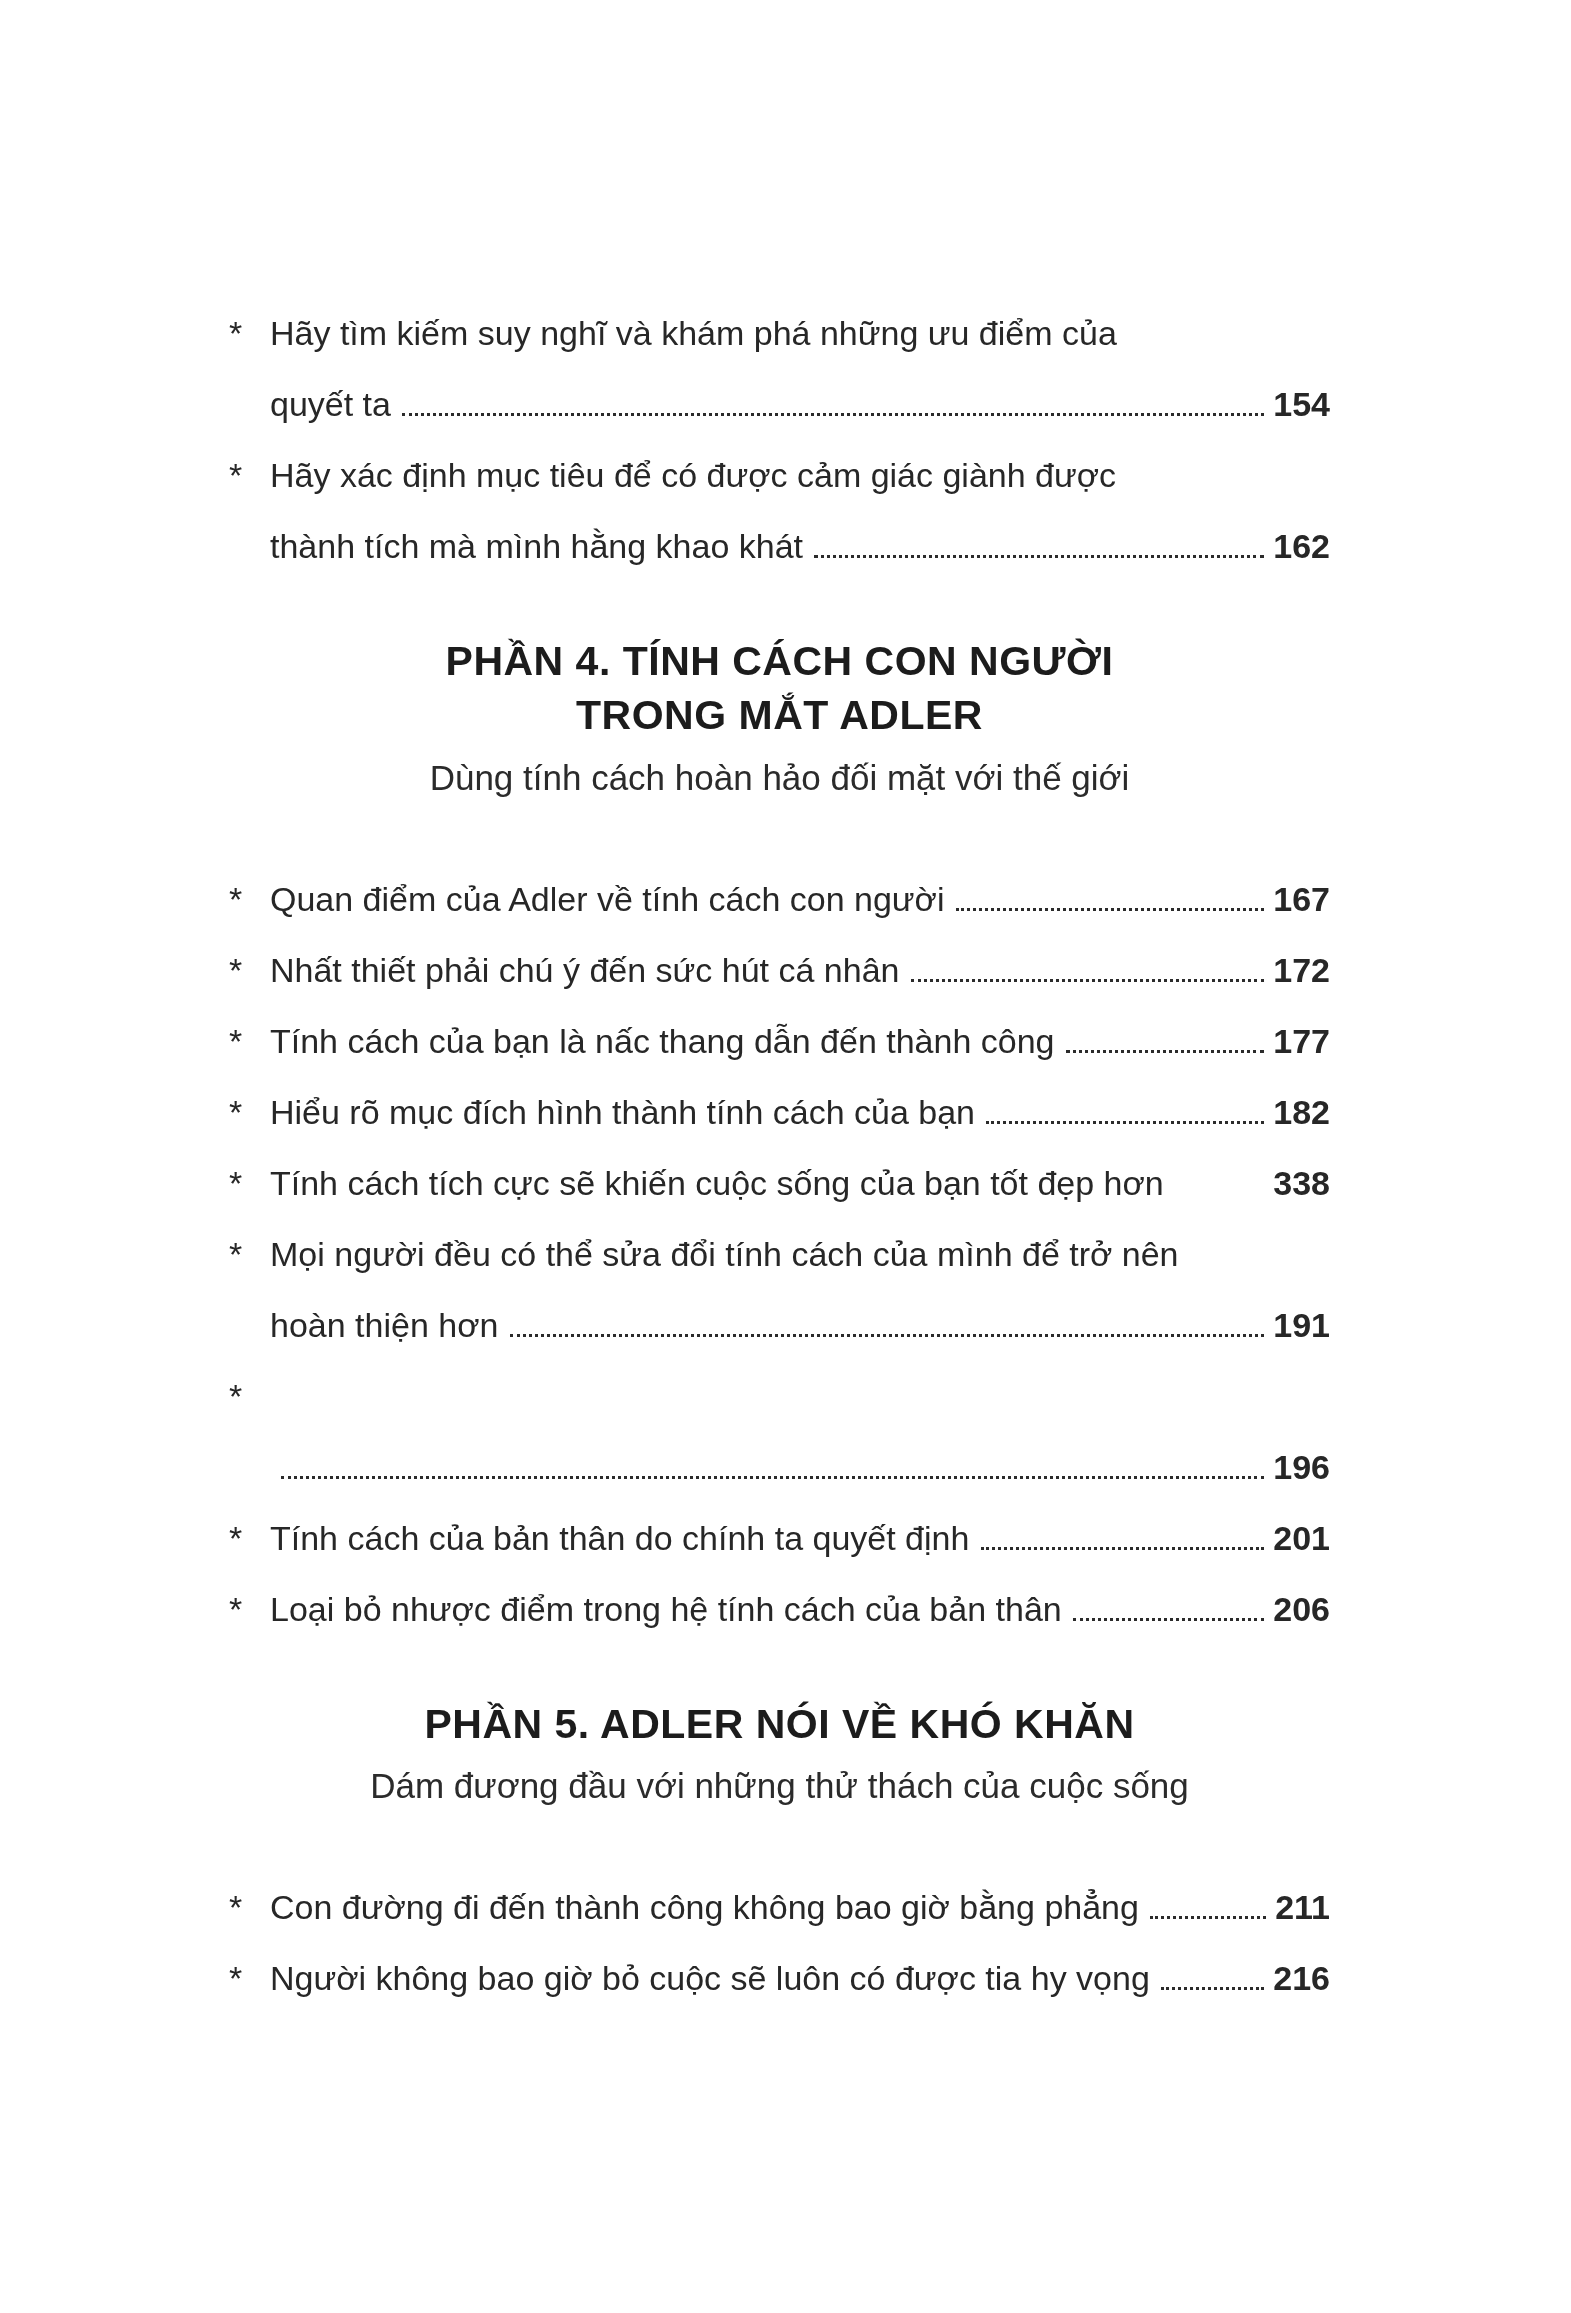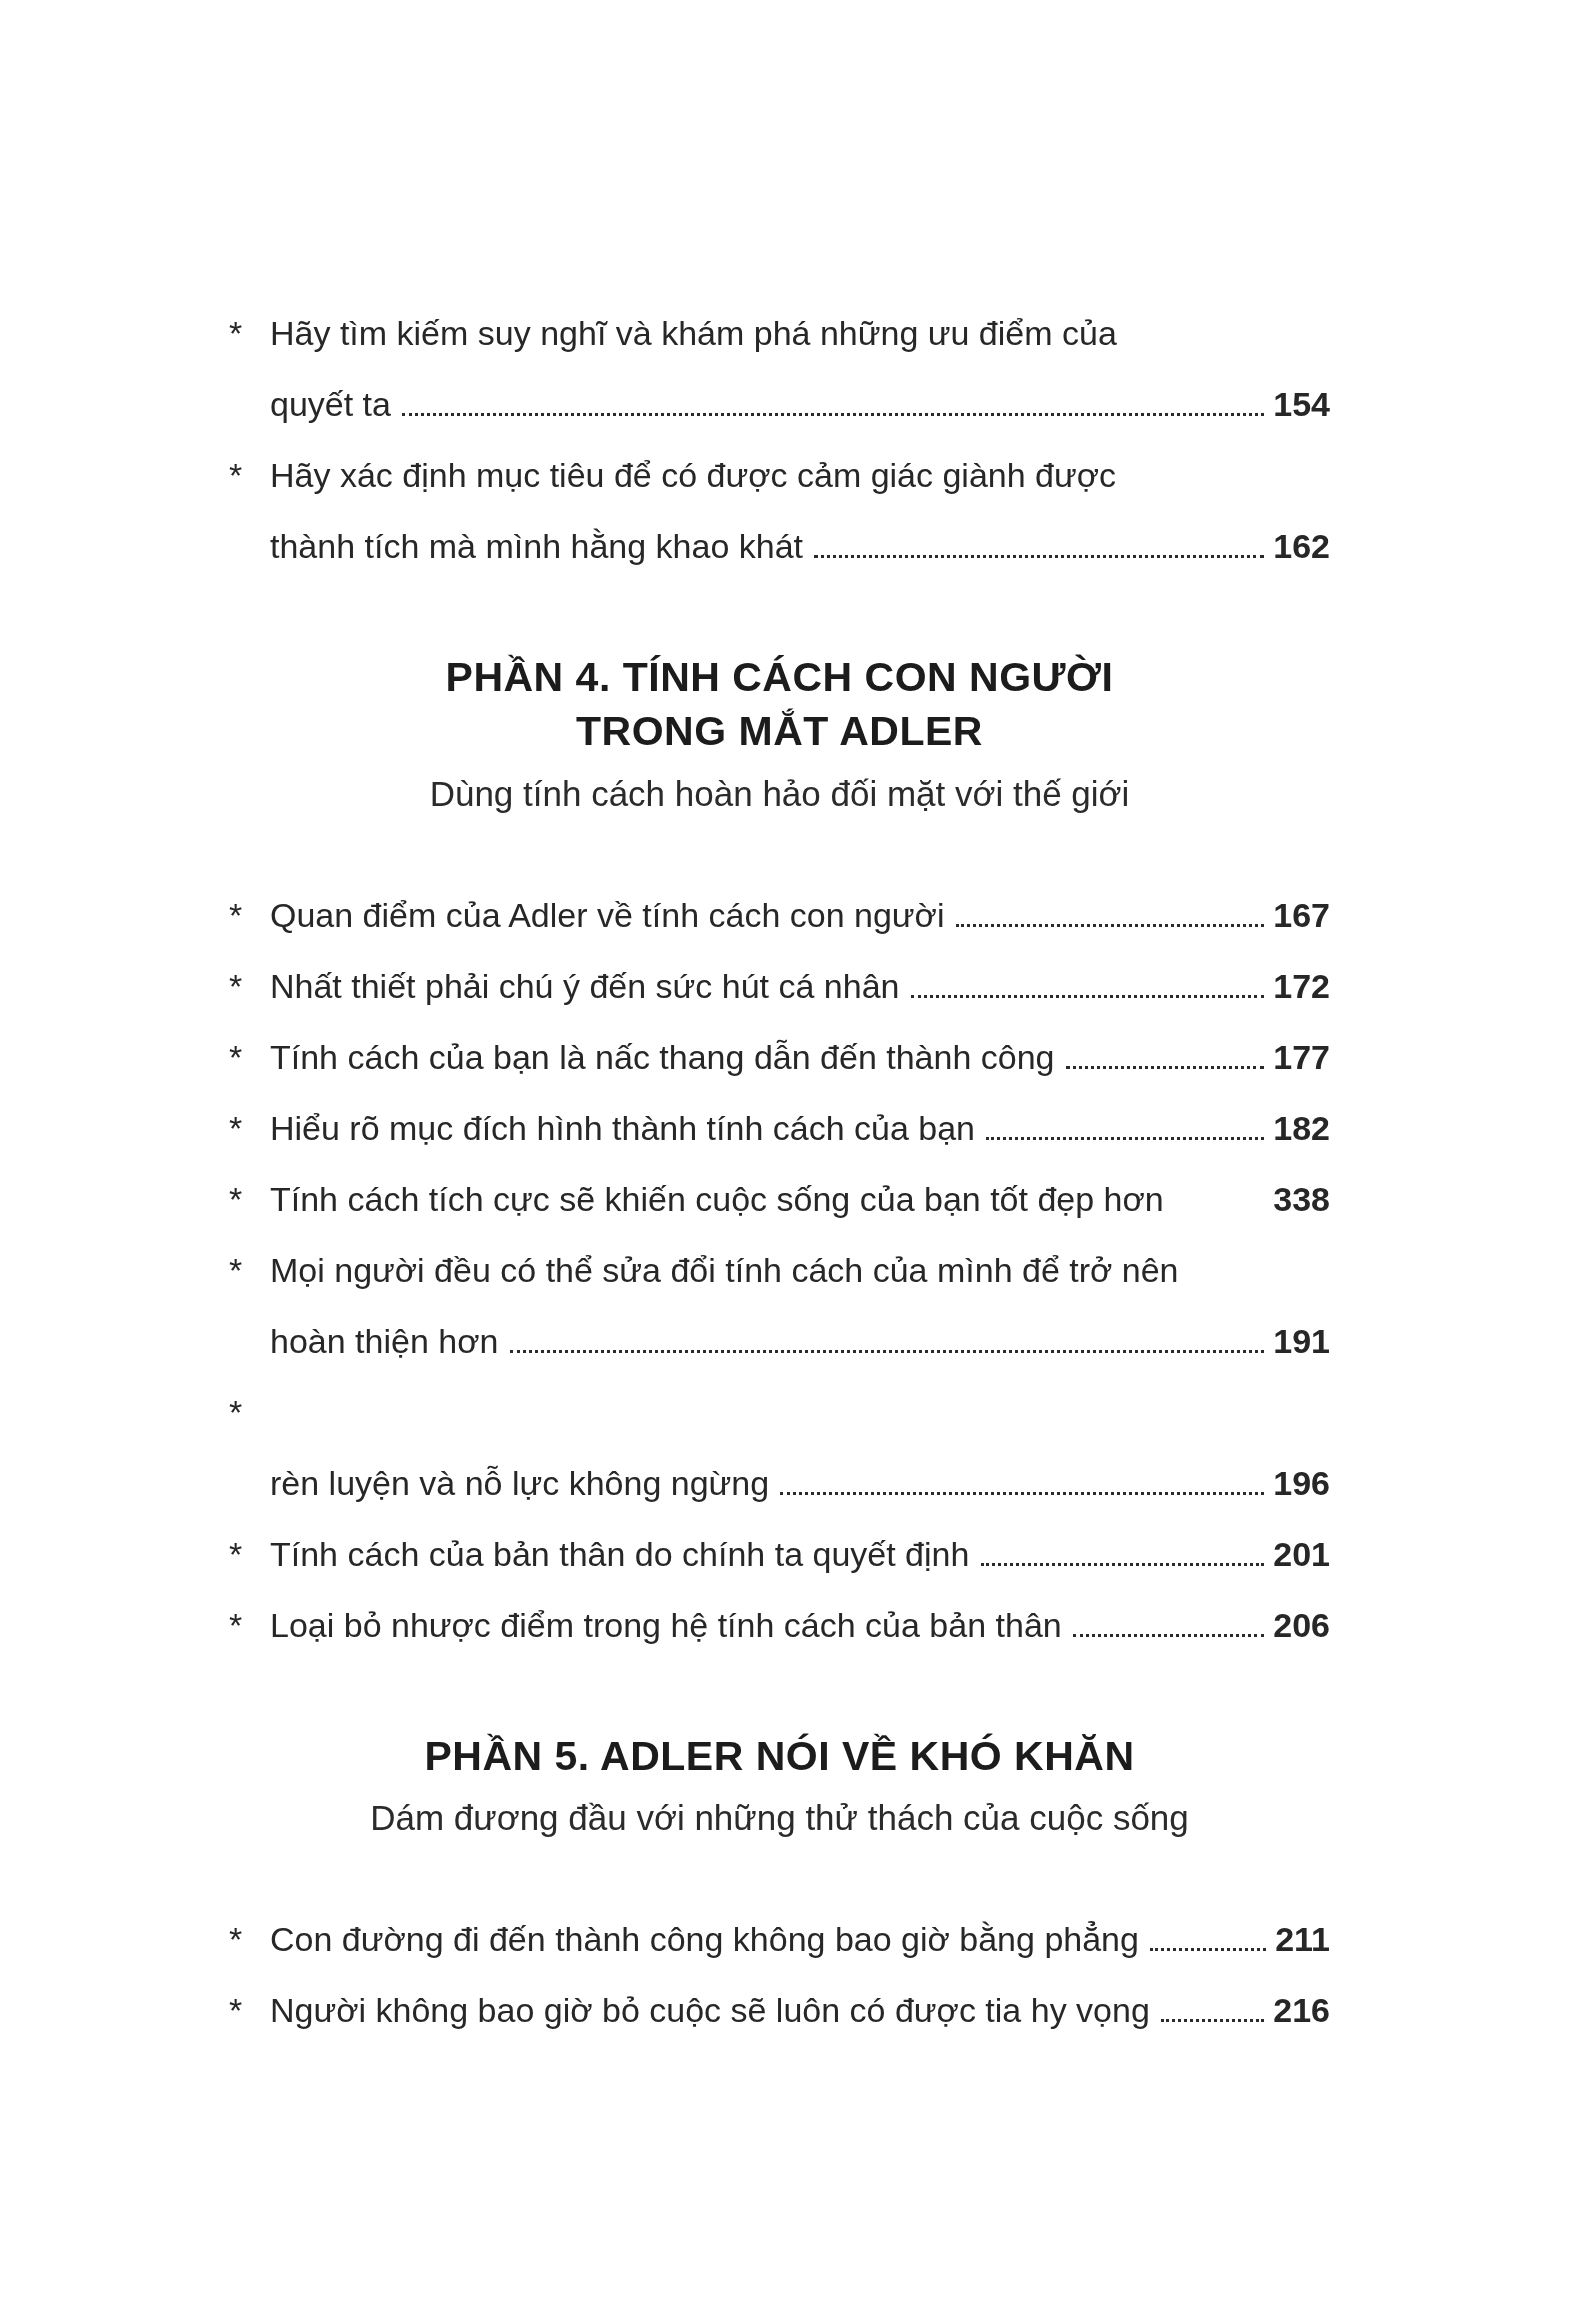--- a/index.html
+++ b/index.html
@@ -9,21 +9,21 @@
     width: 1571px;
     height: 2313px;
     margin: 0 auto;
     background: #ffffff;
     color: #272727;
     font-family: "Liberation Sans", "DejaVu Sans", sans-serif;
     padding: 298px 241px 0 229px;
     overflow: hidden;
   }
   .toc-section { width: 100%; }
-  .toc-section.headed { margin-top: 68px; }
+  .toc-section.headed { margin-top: 52px; }
   .section-heading {
     font-size: 41px;
     font-weight: bold;
     color: #1c1c1c;
     text-align: center;
     line-height: 54px;
     letter-spacing: 0.5px;
   }
   .section-subtitle {
     font-size: 35px;
@@ -147,21 +147,20 @@
               <span class="leader"></span>
               <span class="page-num">191</span>
             </div>
           </div>
           <div class="toc-entry">
             <div class="toc-row">
               <span class="marker">*</span>
             </div>
             <div class="toc-row">
               <span class="marker"></span>
-              <span class="entry-text">rèn luyện và nỗ lực không ngừng</span>
               <span class="leader"></span>
               <span class="page-num">196</span>
             </div>
           </div>
           <div class="toc-entry">
             <div class="toc-row">
               <span class="marker">*</span>
               <span class="entry-text">Tính cách của bản thân do chính ta quyết định</span>
               <span class="leader"></span>
               <span class="page-num">201</span>

